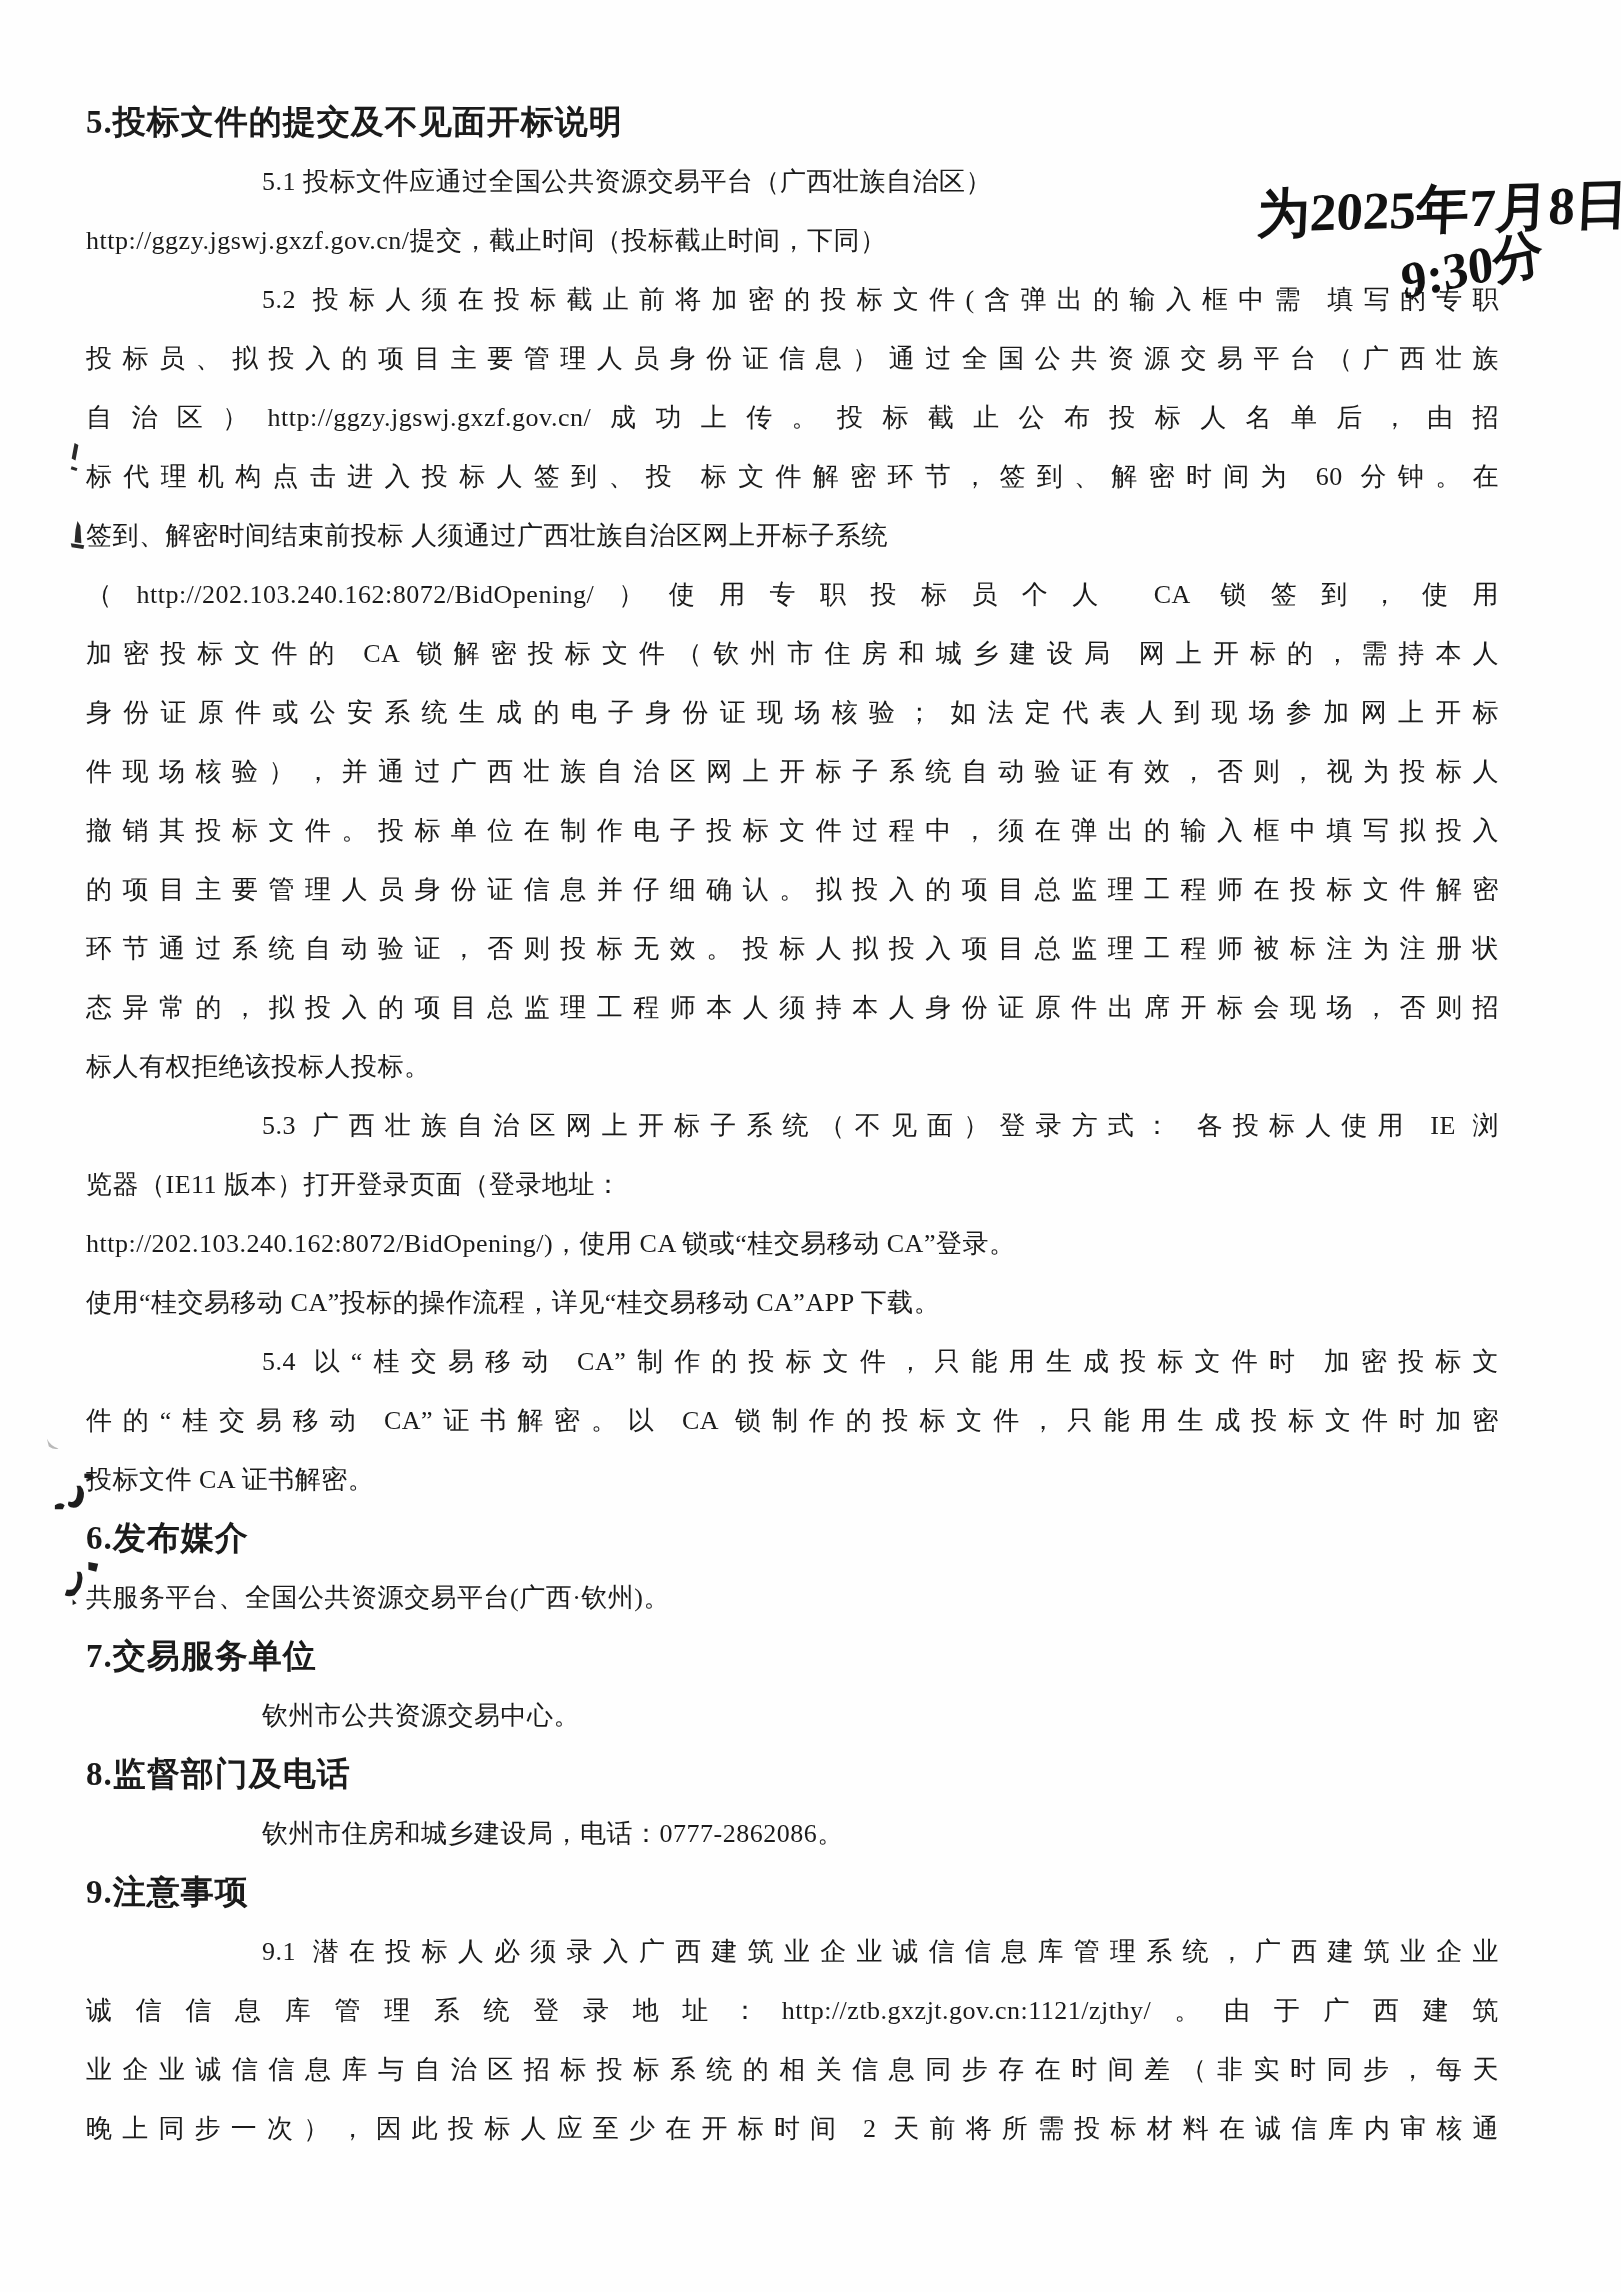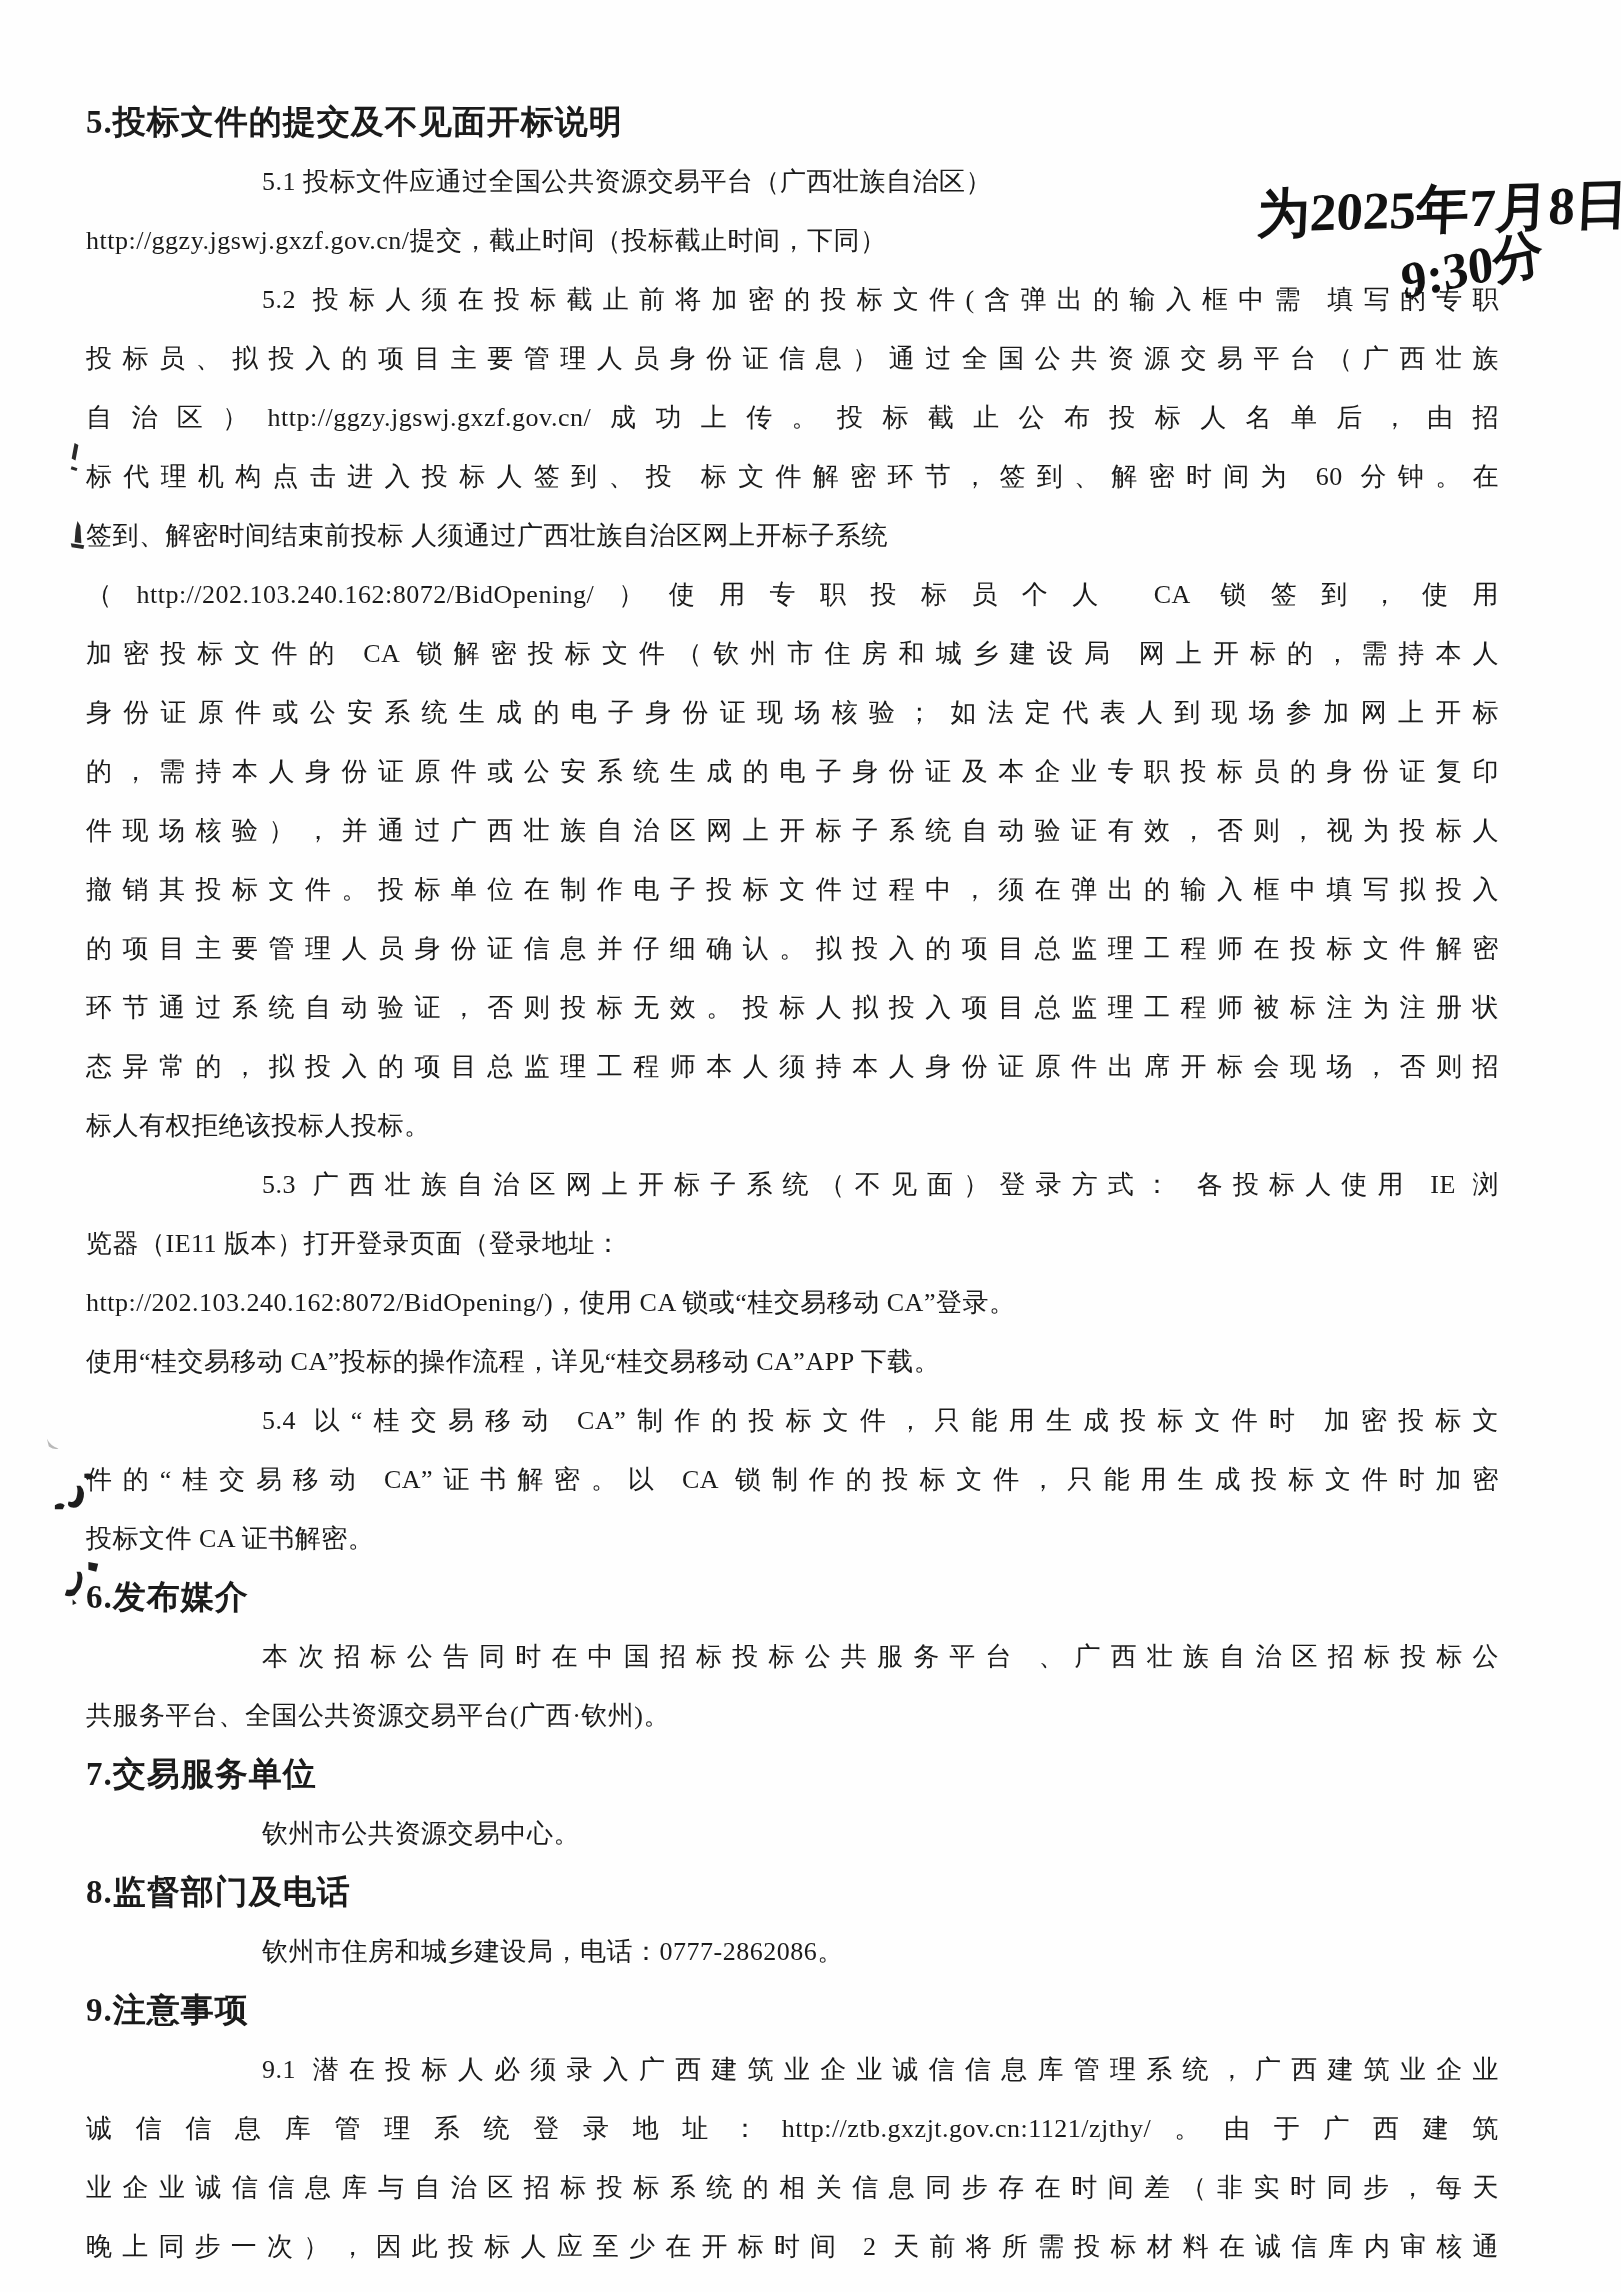--- a/index.html
+++ b/index.html
@@ -73,36 +73,34 @@
     <div class="line indent">5.1 投标文件应通过全国公共资源交易平台（广西壮族自治区）</div>
     <div class="line">http://ggzy.jgswj.gxzf.gov.cn/提交，截止时间（投标截止时间，下同）</div>
     <div class="line indent fill">5.2 投标人须在投标截止前将加密的投标文件(含弹出的输入框中需 填写的专职</div>
     <div class="line fill">投标员、拟投入的项目主要管理人员身份证信息）通过全国公共资源交易平台（广西壮族</div>
     <div class="line fill">自治区）http://ggzy.jgswj.gxzf.gov.cn/成功上传。投标截止公布投标人名单后，由招</div>
     <div class="line fill">标代理机构点击进入投标人签到、投 标文件解密环节，签到、解密时间为 60 分钟。在</div>
     <div class="line">签到、解密时间结束前投标 人须通过广西壮族自治区网上开标子系统</div>
     <div class="line fill">（http://202.103.240.162:8072/BidOpening/）使用专职投标员个人 CA 锁签到，使用</div>
     <div class="line fill">加密投标文件的 CA 锁解密投标文件（钦州市住房和城乡建设局 网上开标的，需持本人</div>
     <div class="line fill">身份证原件或公安系统生成的电子身份证现场核验； 如法定代表人到现场参加网上开标</div>
-    <div class="line fill">的，需持本人身份证原件或公安系统生成的电子身份证及本企业专职投标员的身份证复印</div>
     <div class="line fill">件现场核验），并通过广西壮族自治区网上开标子系统自动验证有效，否则，视为投标人</div>
     <div class="line fill">撤销其投标文件。投标单位在制作电子投标文件过程中，须在弹出的输入框中填写拟投入</div>
     <div class="line fill">的项目主要管理人员身份证信息并仔细确认。拟投入的项目总监理工程师在投标文件解密</div>
     <div class="line fill">环节通过系统自动验证，否则投标无效。投标人拟投入项目总监理工程师被标注为注册状</div>
     <div class="line fill">态异常的，拟投入的项目总监理工程师本人须持本人身份证原件出席开标会现场，否则招</div>
     <div class="line">标人有权拒绝该投标人投标。</div>
     <div class="line indent fill">5.3 广西壮族自治区网上开标子系统（不见面）登录方式： 各投标人使用 IE 浏</div>
     <div class="line">览器（IE11 版本）打开登录页面（登录地址：</div>
     <div class="line">http://202.103.240.162:8072/BidOpening/)，使用 CA 锁或“桂交易移动 CA”登录。</div>
     <div class="line">使用“桂交易移动 CA”投标的操作流程，详见“桂交易移动 CA”APP 下载。</div>
     <div class="line indent fill">5.4 以“桂交易移动 CA”制作的投标文件，只能用生成投标文件时 加密投标文</div>
     <div class="line fill">件的“桂交易移动 CA”证书解密。以 CA 锁制作的投标文件，只能用生成投标文件时加密</div>
     <div class="line">投标文件 CA 证书解密。</div>
     <div class="line heading">6.发布媒介</div>
-    <div class="line indent fill">本次招标公告同时在中国招标投标公共服务平台 、广西壮族自治区招标投标公</div>
     <div class="line">共服务平台、全国公共资源交易平台(广西·钦州)。</div>
     <div class="line heading">7.交易服务单位</div>
     <div class="line indent">钦州市公共资源交易中心。</div>
     <div class="line heading">8.监督部门及电话</div>
     <div class="line indent">钦州市住房和城乡建设局，电话：0777-2862086。</div>
     <div class="line heading">9.注意事项</div>
     <div class="line indent fill">9.1 潜在投标人必须录入广西建筑业企业诚信信息库管理系统，广西建筑业企业</div>
     <div class="line fill">诚信信息库管理系统登录地址：http://ztb.gxzjt.gov.cn:1121/zjthy/。由于广西建筑</div>
     <div class="line fill">业企业诚信信息库与自治区招标投标系统的相关信息同步存在时间差（非实时同步，每天</div>
     <div class="line fill">晚上同步一次），因此投标人应至少在开标时间 2 天前将所需投标材料在诚信库内审核通</div>

